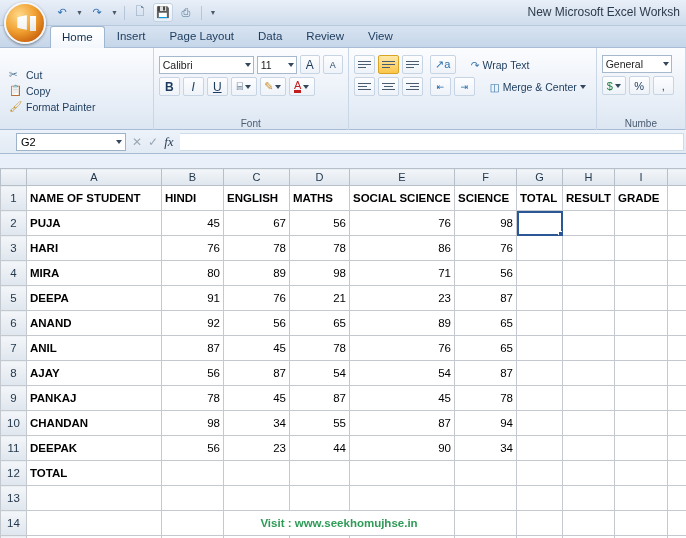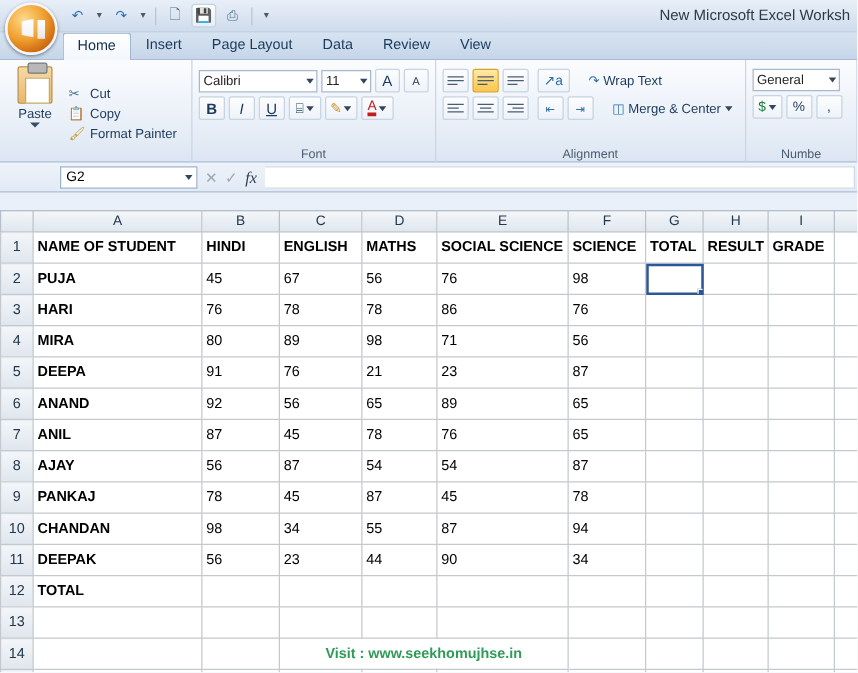--- a/index.html
+++ b/index.html
@@ -193,21 +193,21 @@
 
   
   .formula-bar {
     height: 24px;
     display: flex; align-items: center;
     background: linear-gradient(#eef3fa,#e2eaf4);
     border-bottom: 1px solid #a8bdd5;
     padding: 0 2px;
   }
   .namebox {
-    width: 110px; height: 18px; margin-left: 46px;
+    width: 110px; height: 18px; margin-left: 14px;
     background:#fff; border:1px solid #9fb3c8;
     display:flex; align-items:center; padding-left:4px;
     font-size:11px; color:#000;
   }
   .namebox .caret { margin-left:auto; margin-right:3px; width:0;height:0;border-left:3px solid transparent;border-right:3px solid transparent;border-top:4px solid #33475c;}
   .fbtns { display:flex; align-items:center; gap:6px; padding: 0 6px; color:#7d8b99; font-size:12px;}
   .fx { font-style: italic; font-family: "Liberation Serif", serif; font-size:13px; color:#2b3f55;}
   .fedit { flex:1; height:18px; background:#fff; border:1px solid #cfdbe7; border-left:none; }
 
   
@@ -242,21 +242,21 @@
   th.rowhdr {
     background: linear-gradient(#f3f6f9, #dfe6ee);
     color: #23384d;
     font-weight: normal;
     text-align: center;
     font-size: 11px;
     border: 1px solid #b7c0c9;
     width: 26px;
   }
   td.bold { font-weight: bold; }
-  td.num { text-align: left; padding-right: 5px; }
+  td.num { text-align: right; padding-right: 5px; }
   td.selected {
     outline: 2px solid #2b5797;
     outline-offset: -2px;
     position: relative;
   }
   td.selected::after {
     content:"";
     position:absolute; right:-3px; bottom:-3px;
     width:5px;height:5px;background:#2b5797;border:1px solid #fff;
   }
@@ -318,25 +318,20 @@
     <div class="tab">Page Layout</div>
     <div class="tab">Data</div>
     <div class="tab">Review</div>
     <div class="tab">View</div>
   </div>
 
   <div class="ribbon">
 
     <div class="group" style="width:155px">
       <div class="group-body">
-        <div class="paste-btn">
-          <div class="clipicon"></div>
-          <div style="margin-top:2px">Paste</div>
-          <div class="arrow-dn"></div>
-        </div>
         <div class="clip-items">
           <div class="clip-item">
             <span class="mini-ico" style="color:#4a6d8c">✂</span>
             <span>Cut</span>
           </div>
           <div class="clip-item">
             <span class="mini-ico" style="color:#4a6d8c">📋</span>
             <span>Copy</span>
           </div>
           <div class="clip-item">
@@ -452,21 +447,20 @@
           <div class="alignbtn">
               <span style="font-size:9px;color:#2d6fa8">⇥</span>
             </div>
           <div class="txtbtn" style="margin-left:8px">
             <span style="color:#2d6fa8">◫</span>
             <span>Merge &amp; Center</span>
             <span class="caret" style="width:0;height:0;border-left:3px solid transparent;border-right:3px solid transparent;border-top:4px solid #33475c"></span>
           </div>
         </div>
       </div>
-      <div class="group-label">Alignment</div>
     </div>
 
     <div class="group" style="width:90px">
       <div class="group-body" style="flex-direction:column; padding-top:4px">
         <div class="row">
           <div class="combo numcombo">
             <span>General</span>
             <span class="caret"></span>
           </div>
         </div>

